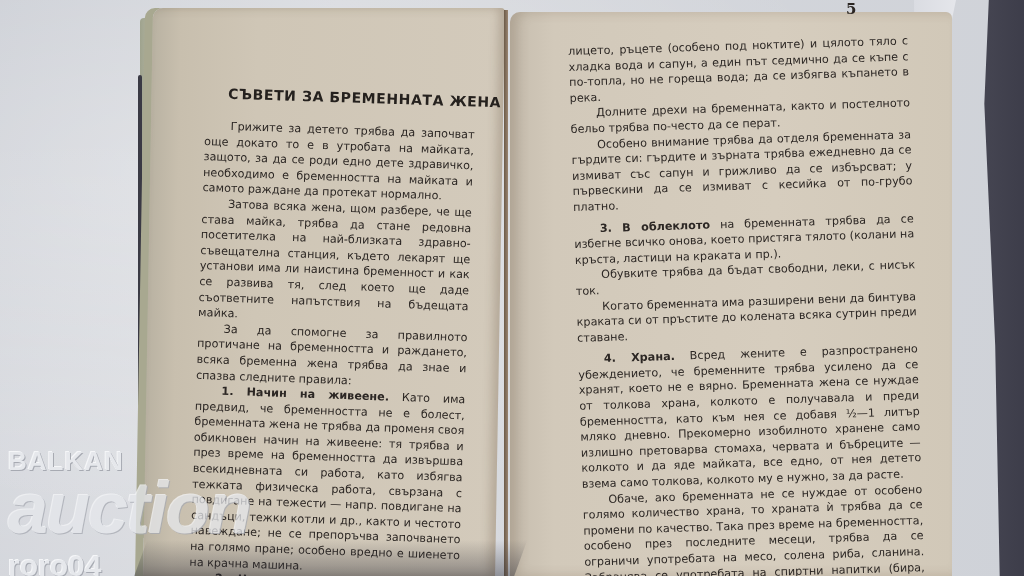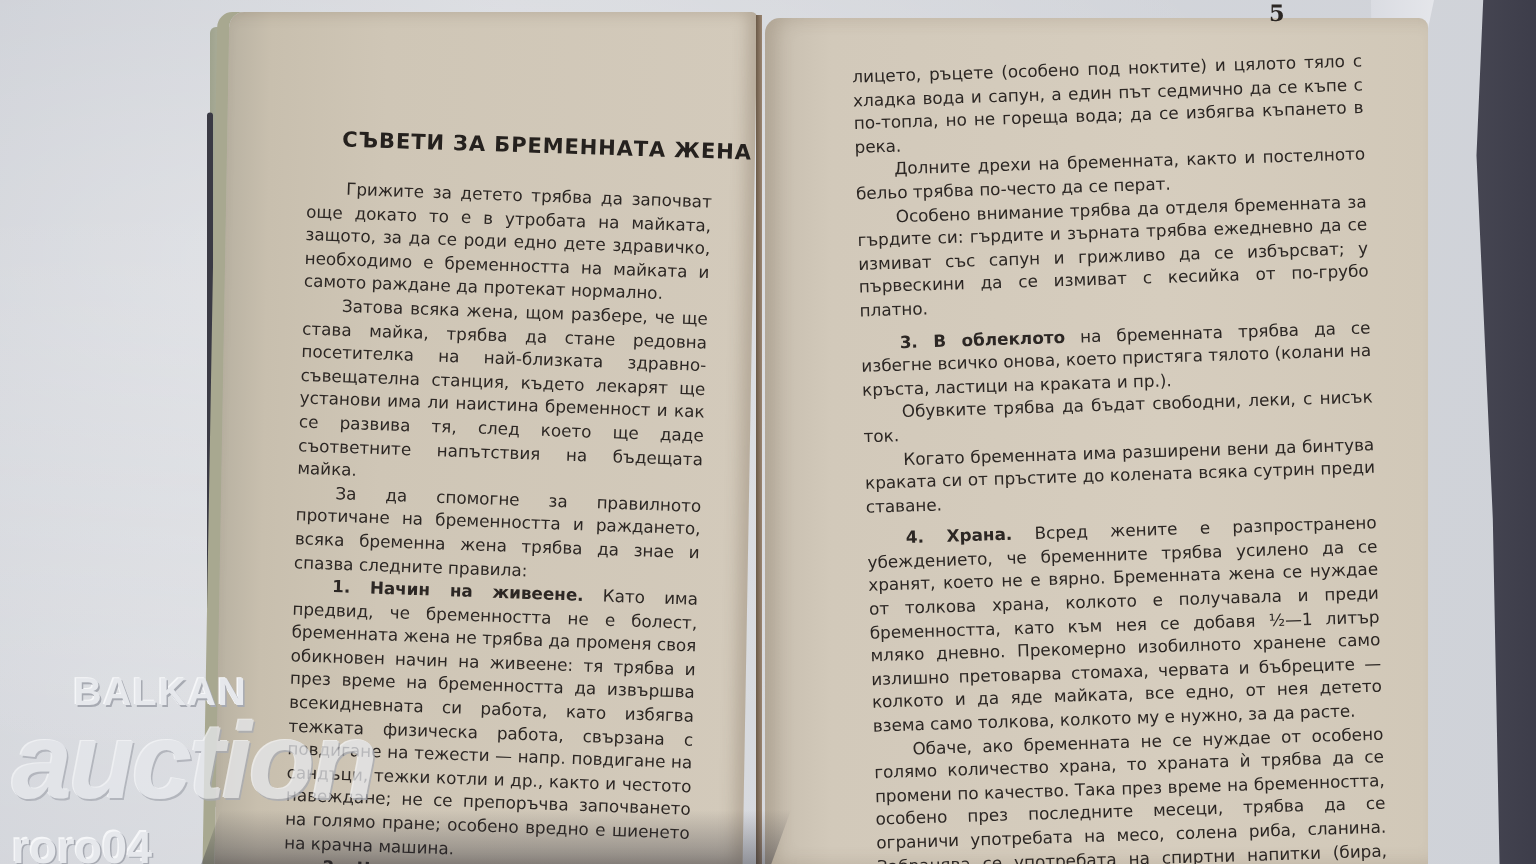--- a/index.html
+++ b/index.html
@@ -62,21 +62,21 @@
   .right-text { left:428px; top:44px; width:340px; transform: rotate(-1.8deg); transform-origin:left top; }
   .heading {
     position:absolute; left:88px; top:90px; font-size:14px; font-weight:bold;
     letter-spacing:0.6px; color:#25211e; transform: rotate(1.8deg);
   }
   b.run-in { font-weight:bold; }
   .watermark {
     position:absolute; left:8px; top:446px; color:#e6e8ec;
     text-shadow: 1px 1px 0 #a7aab2, -1px -1px 0 #f5f6f8;
   }
-  .wm-balkan { font-family:"Liberation Sans", sans-serif; font-weight:bold; font-size:26px; letter-spacing:1px;margin-left:41px; }
+  .wm-balkan { font-family:"Liberation Sans", sans-serif; font-weight:bold; font-size:26px; letter-spacing:1px; }
   .wm-auction { font-family:"Liberation Sans", sans-serif; font-weight:bold; font-size:72px; line-height:62px; letter-spacing:-2px; opacity:0.75;font-style:italic; }
   .wm-user { font-family:"Liberation Sans", sans-serif; font-weight:bold; font-size:30px; margin-top:10px; }
   .shadow-bottom {
     position:absolute; left:140px; top:540px; width:380px; height:40px;
     background: linear-gradient(180deg, rgba(40,40,50,0) 0%, rgba(40,40,50,0.45) 100%);
     transform: skewX(-20deg);
   }
 </style>
 </head>
 <body>

